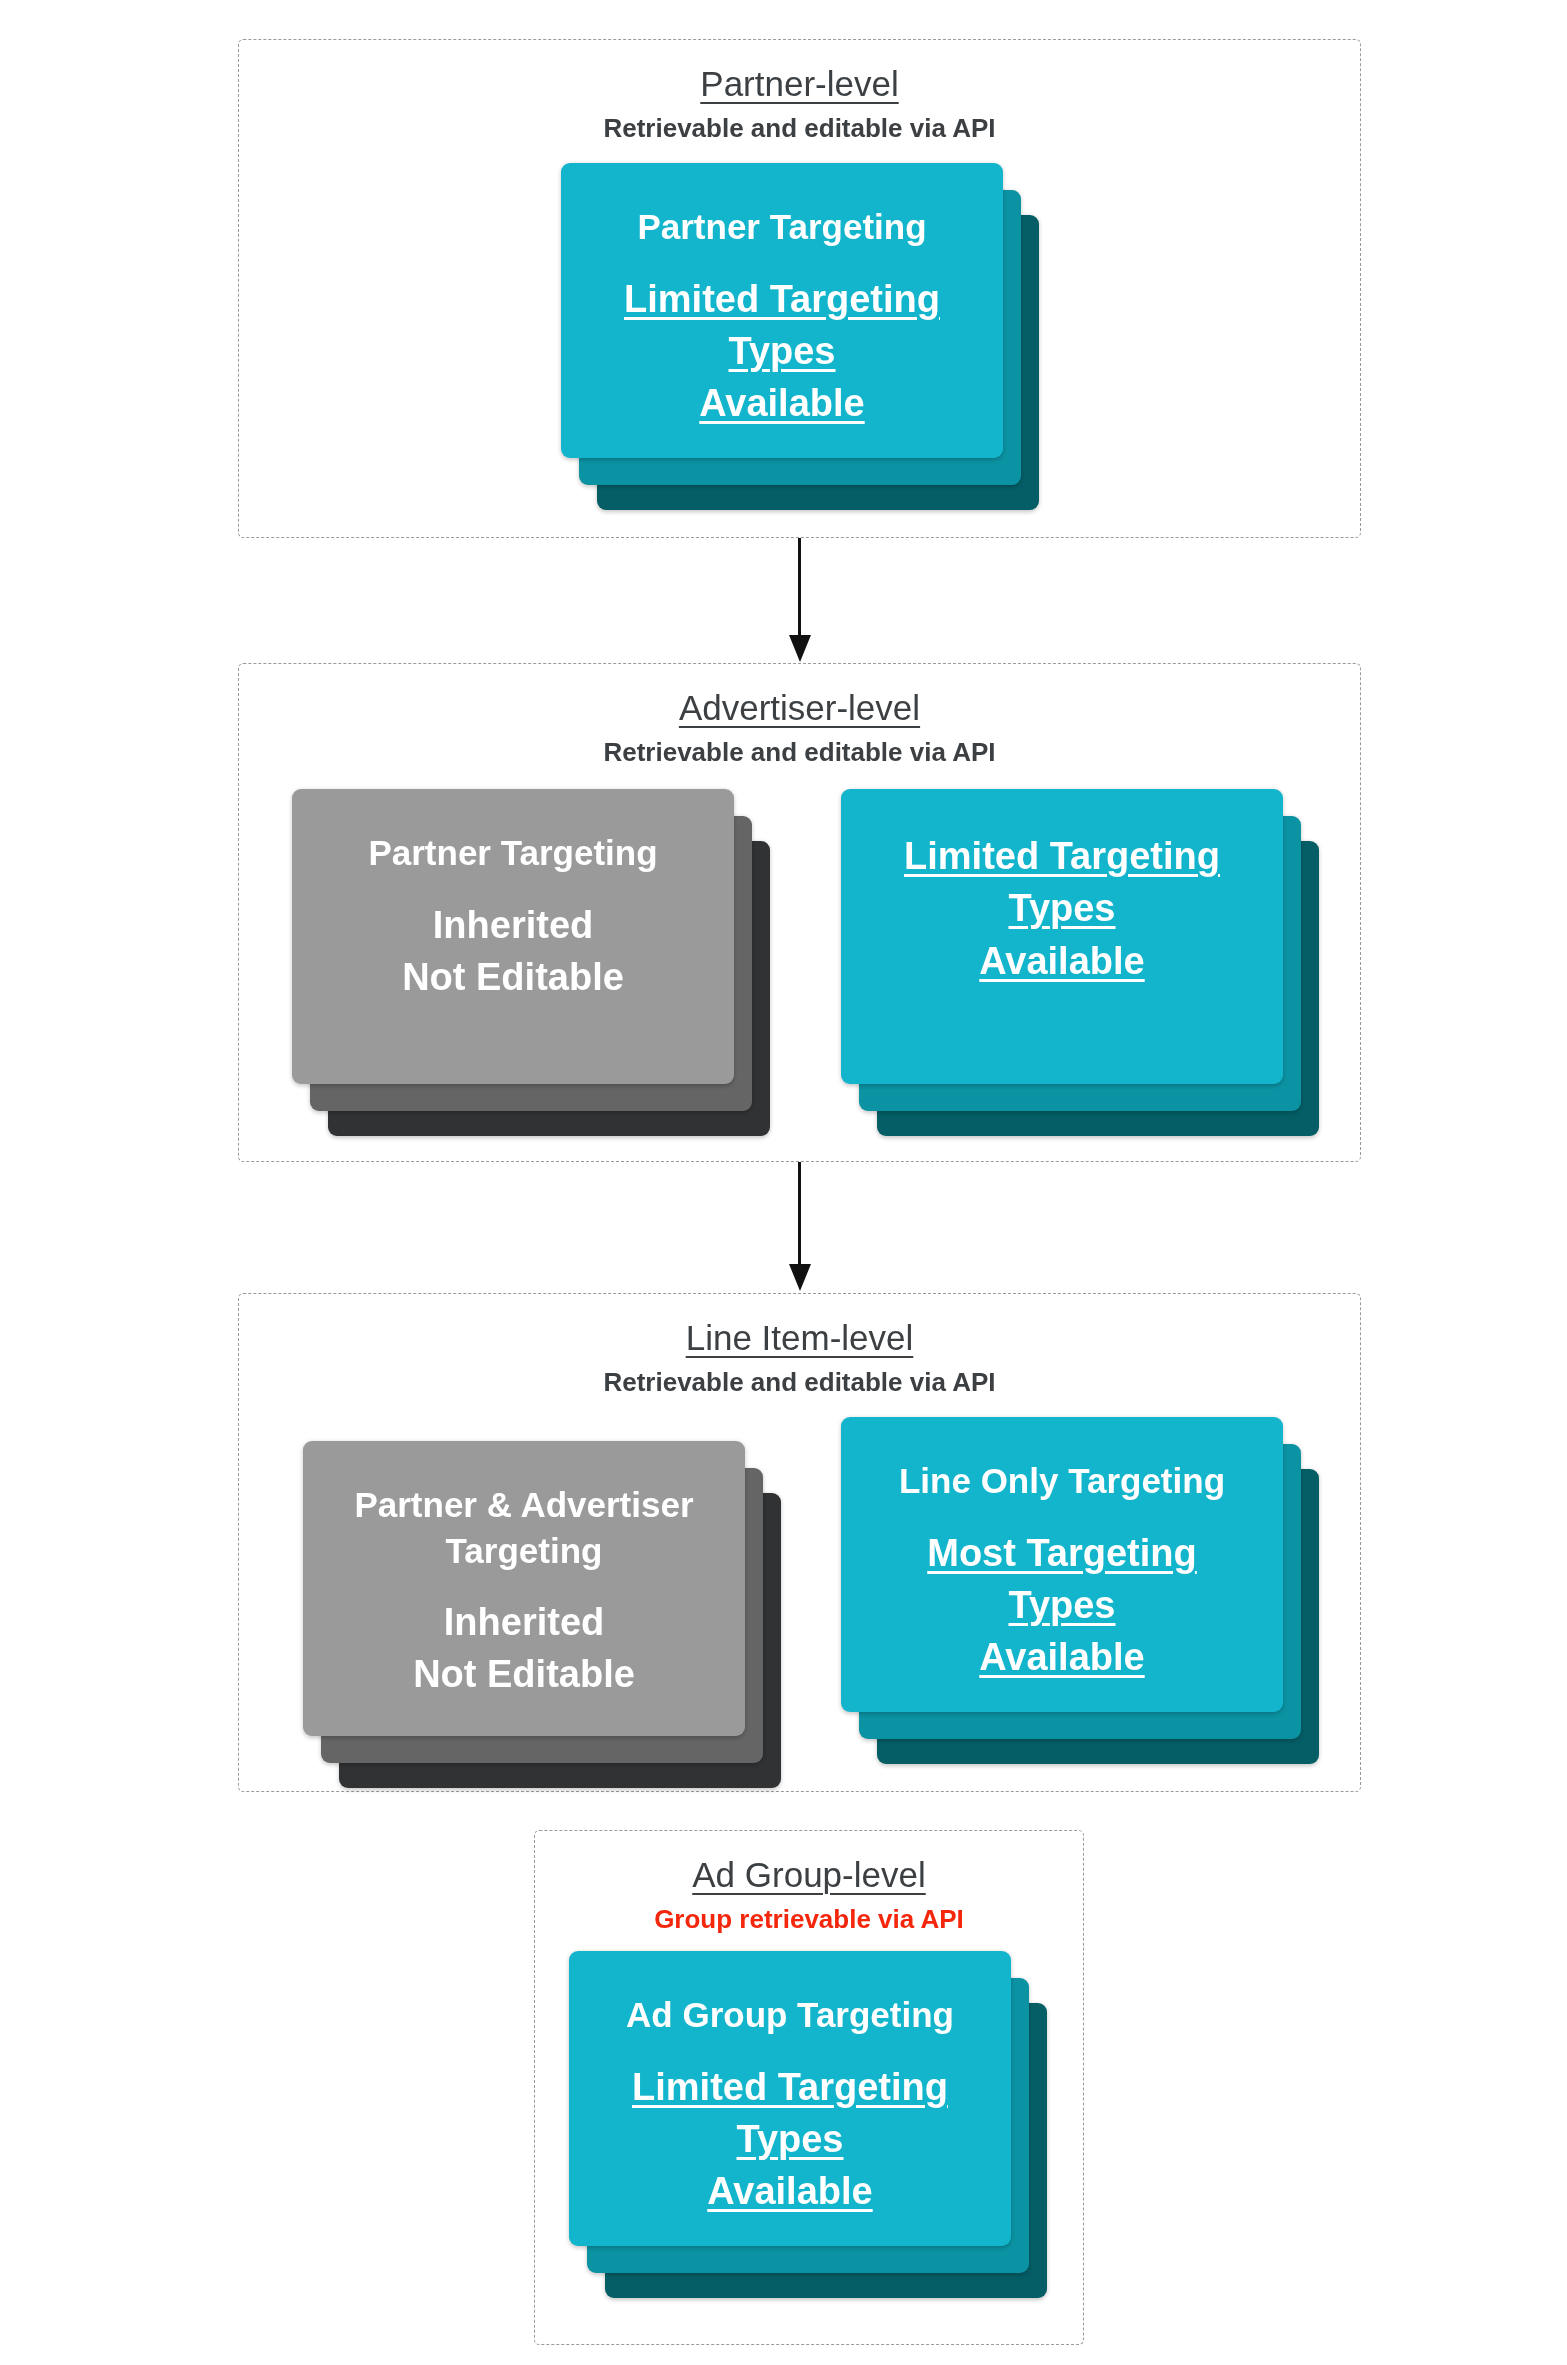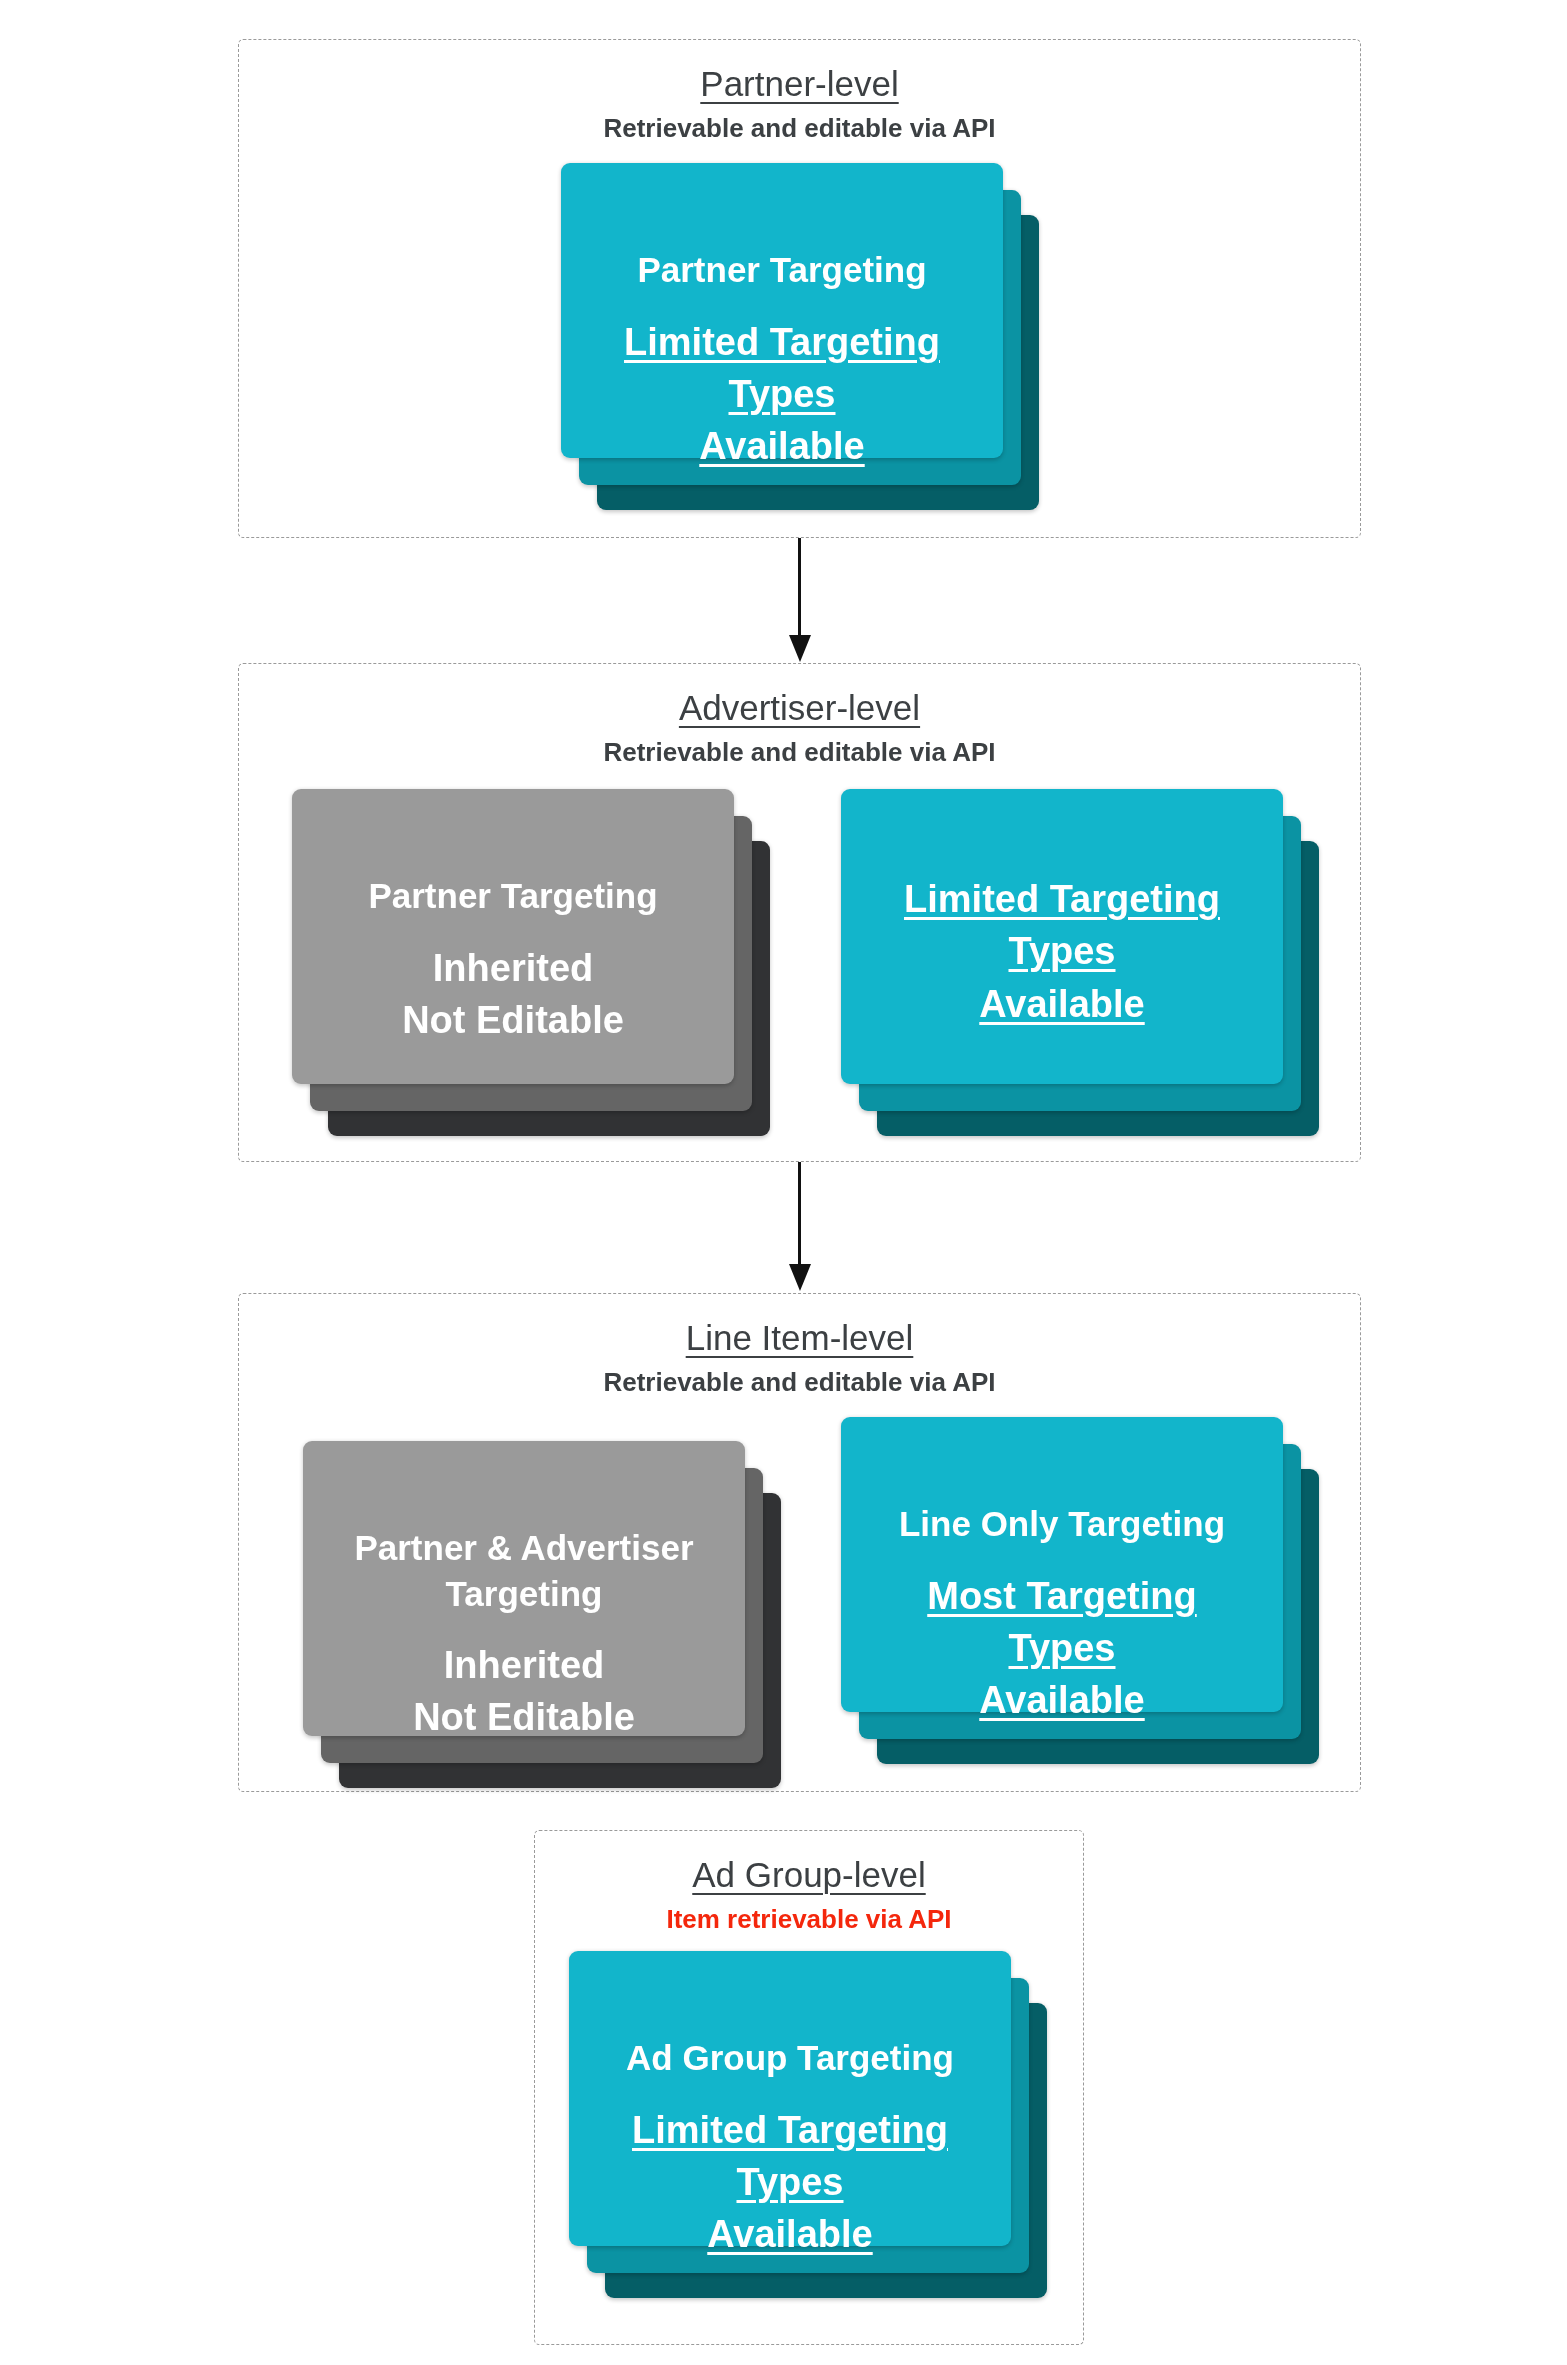--- a/index.html
+++ b/index.html
@@ -53,21 +53,21 @@
     box-shadow:0 1.8px 4.5px rgba(0,0,0,0.22);
   }
   .layer.back{ transform:translate(36px,52px); }
   .layer.mid{ transform:translate(18px,27px); }
   .layer.front{
     display:flex;
     flex-direction:column;
     align-items:center;
     text-align:center;
     box-sizing:border-box;
-    padding:84px 36px 0 36px;
+    padding:41px 36px 0 36px;
     color:#ffffff;
   }
   .stack-cyan .layer.back{ background:#055e66; }
   .stack-cyan .layer.mid{ background:#0b93a3; }
   .stack-cyan .layer.front{ background:#12b5cb; }
   .stack-gray .layer.back{ background:#313234; }
   .stack-gray .layer.mid{ background:#656565; }
   .stack-gray .layer.front{ background:#9a9a9a; }
 
   .card-heading{
@@ -185,21 +185,21 @@
         <div class="card-heading">Line Only Targeting</div>
         <div class="card-body underlined">Most Targeting Types
 Available</div>
       </div>
     </div>
   </section>
 
   <section class="level-box" style="left:534px;top:1830px;width:550px;height:515px;">
     <div class="section-header">
       <div class="section-title">Ad Group-level</div>
-      <div class="section-subtitle red">Item retrievable via API</div>
+      <div class="section-subtitle red">Group retrievable via API</div>
     </div>
     <div class="stack stack-cyan" style="left:34px;top:120px;border-radius:7px;">
       <div class="layer back"></div>
       <div class="layer mid"></div>
       <div class="layer front">
         <div class="card-heading">Ad Group Targeting</div>
         <div class="card-body underlined">Limited Targeting Types
 Available</div>
       </div>
     </div>

